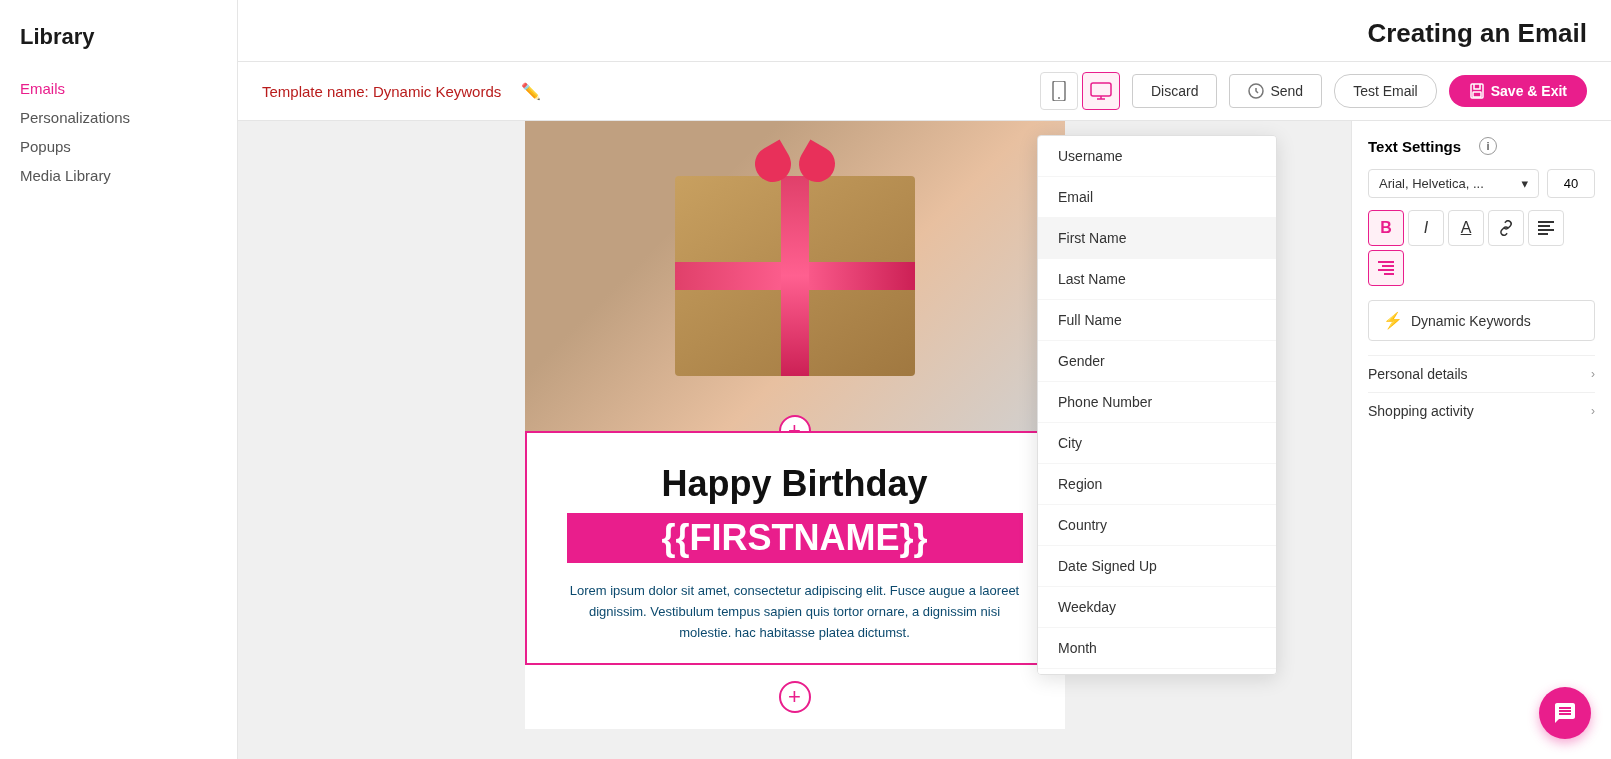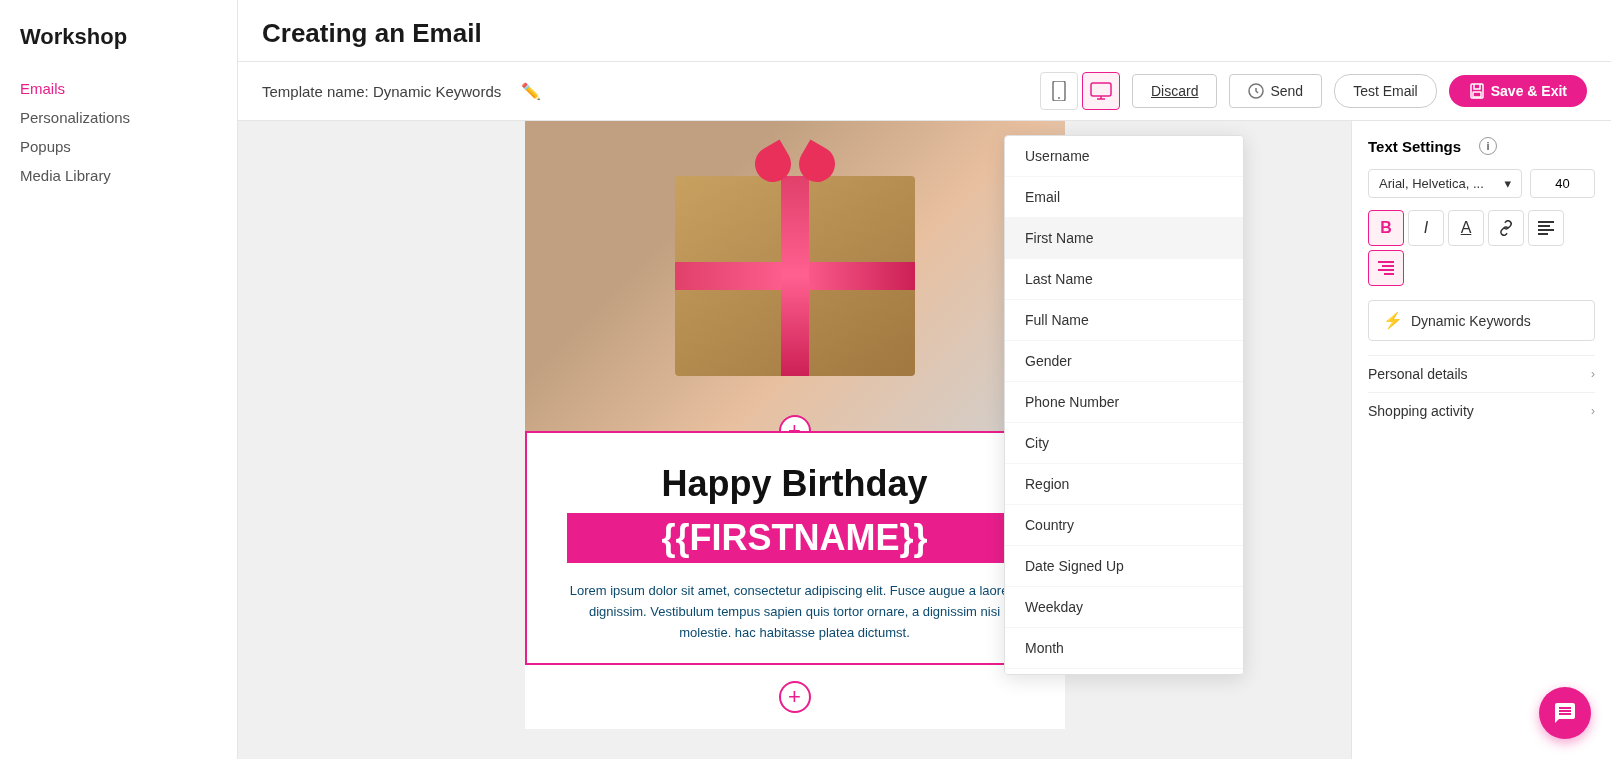--- a/index.html
+++ b/index.html
@@ -41,21 +41,21 @@
       overflow: hidden;
       position: relative;
     }
 
     
     #header {
       padding: 18px 24px 12px 24px;
       border-bottom: 1px solid #e5e5e5;
       display: flex;
       align-items: center;
-      justify-content: flex-start;
+      justify-content: flex-end;
     }
     #header .page-title {
       font-size: 26px;
       font-weight: 600;
       color: #1a1a1a;
     }
 
     
     #toolbar {
       padding: 10px 24px;
@@ -63,21 +63,21 @@
       display: flex;
       align-items: center;
       gap: 12px;
     }
     #toolbar .template-name {
       font-size: 15px;
       color: #555;
       margin-right: 8px;
     }
     #toolbar .template-name span {
-      color: #404040;
+      color: #b91c1c;
     }
     #toolbar .edit-icon {
       color: #e91e8c;
       font-size: 16px;
       cursor: pointer;
     }
     #toolbar .device-btns {
       display: flex;
       gap: 4px;
       margin-left: auto;
@@ -97,21 +97,20 @@
       background: #fff0f6;
     }
     #toolbar .discard-btn {
       padding: 8px 18px;
       border: 1px solid #ccc;
       border-radius: 4px;
       background: #fff;
       font-size: 14px;
       cursor: pointer;
       color: #333;
-      text-decoration: underline;
     }
     #toolbar .send-btn {
       padding: 8px 18px;
       border: 1px solid #ccc;
       border-radius: 4px;
       background: #fff;
       font-size: 14px;
       cursor: pointer;
       color: #333;
       display: flex; align-items: center; gap: 6px;
@@ -309,21 +308,21 @@
       flex: 1;
       border: 1px solid #ddd;
       border-radius: 4px;
       padding: 6px 10px;
       font-size: 13px;
       color: #333;
       display: flex; align-items: center; justify-content: space-between;
       cursor: pointer;
     }
     .font-size-input {
-      width: 65px;
+      width: 48px;
       border: 1px solid #ddd;
       border-radius: 4px;
       padding: 6px 8px;
       font-size: 13px;
       text-align: center;
     }
     .format-row {
       display: flex; gap: 4px; margin-bottom: 14px; flex-wrap: wrap;
     }
     .format-btn {
@@ -367,21 +366,21 @@
     }
     .panel-section .chevron {
       color: #999;
       font-size: 12px;
     }
 
     
     #dropdown-menu {
       position: absolute;
       top: 135px;
-      left: 1004px;
+      left: 1037px;
       width: 240px;
       background: #fff;
       border: 1px solid #e0e0e0;
       border-radius: 4px;
       box-shadow: 0 4px 20px rgba(0,0,0,0.12);
       z-index: 100;
       overflow-y: auto;
       max-height: 540px;
     }
     .dropdown-item {
@@ -410,21 +409,21 @@
     #chat-btn svg { color: #fff; }
 
     
     ::-webkit-scrollbar { width: 6px; }
     ::-webkit-scrollbar-thumb { background: #ddd; border-radius: 3px; }
   </style>
 </head>
 <body>
 
 <div id="sidebar">
-  <div class="workshop-title">Workshop</div>
+  <div class="workshop-title">Library</div>
   <nav>
     <a class="nav-item active">Emails</a>
     <a class="nav-item">Personalizations</a>
     <a class="nav-item">Popups</a>
     <a class="nav-item">Media Library</a>
   </nav>
 </div>
 
 <div id="main">
 

